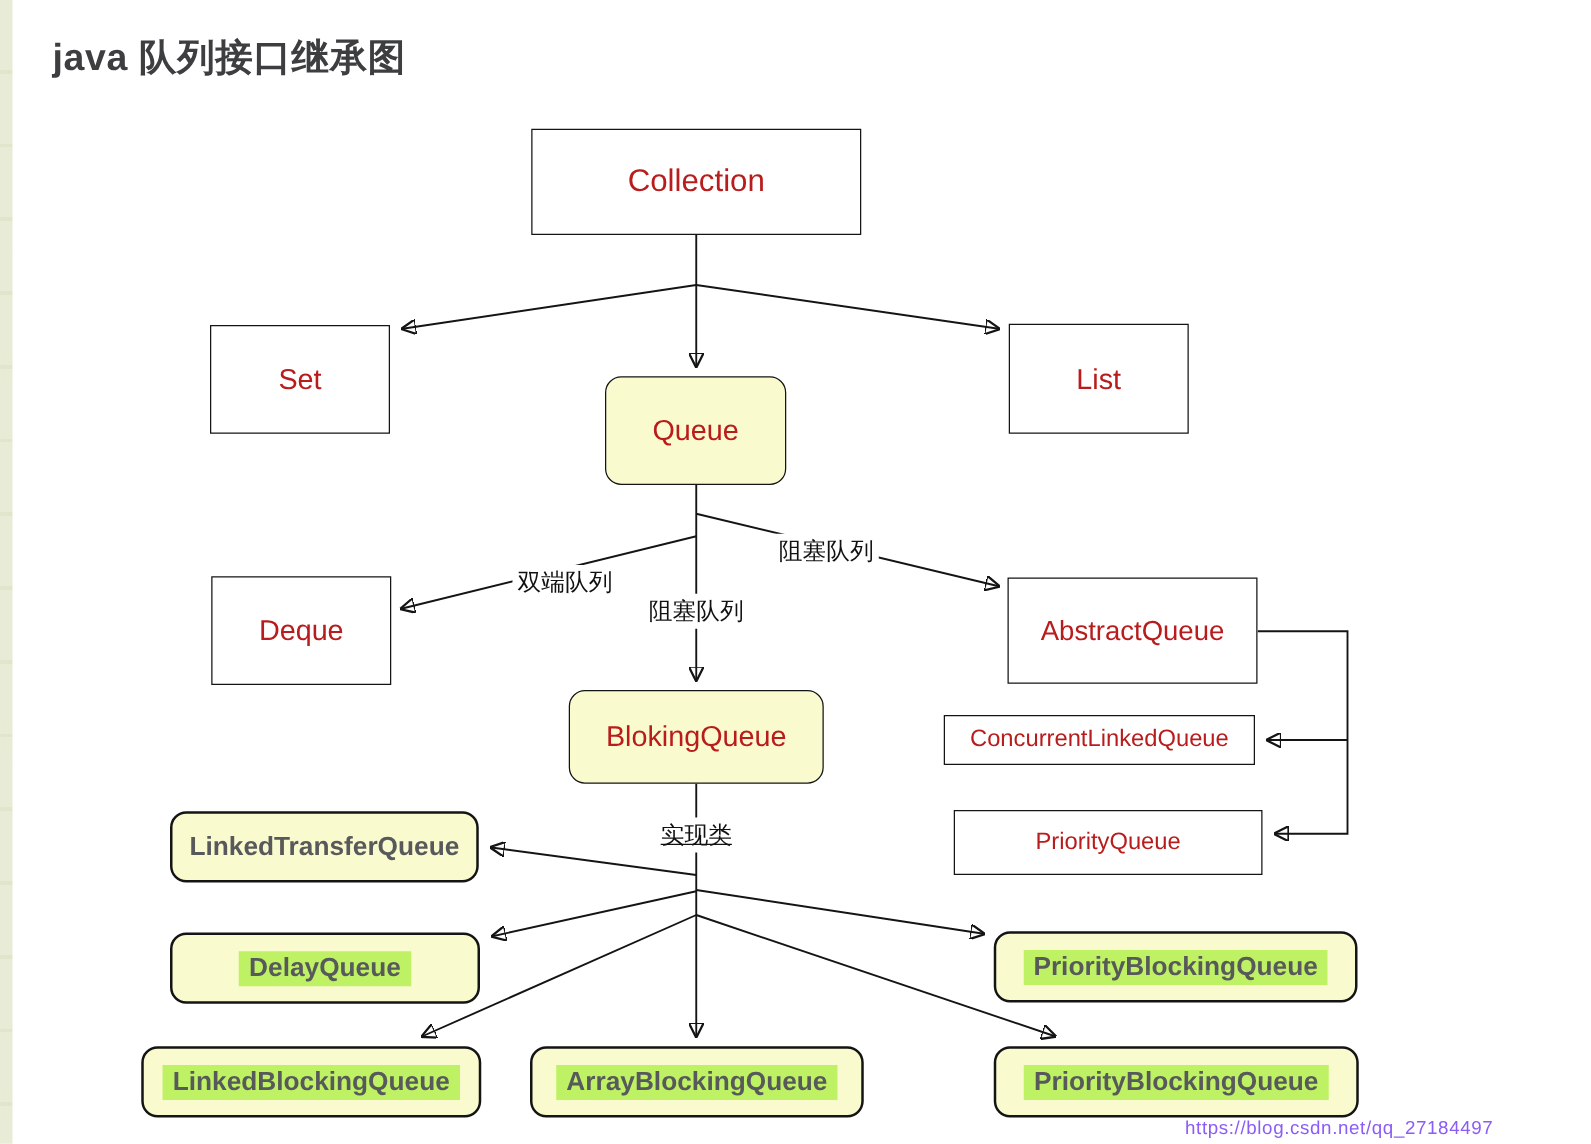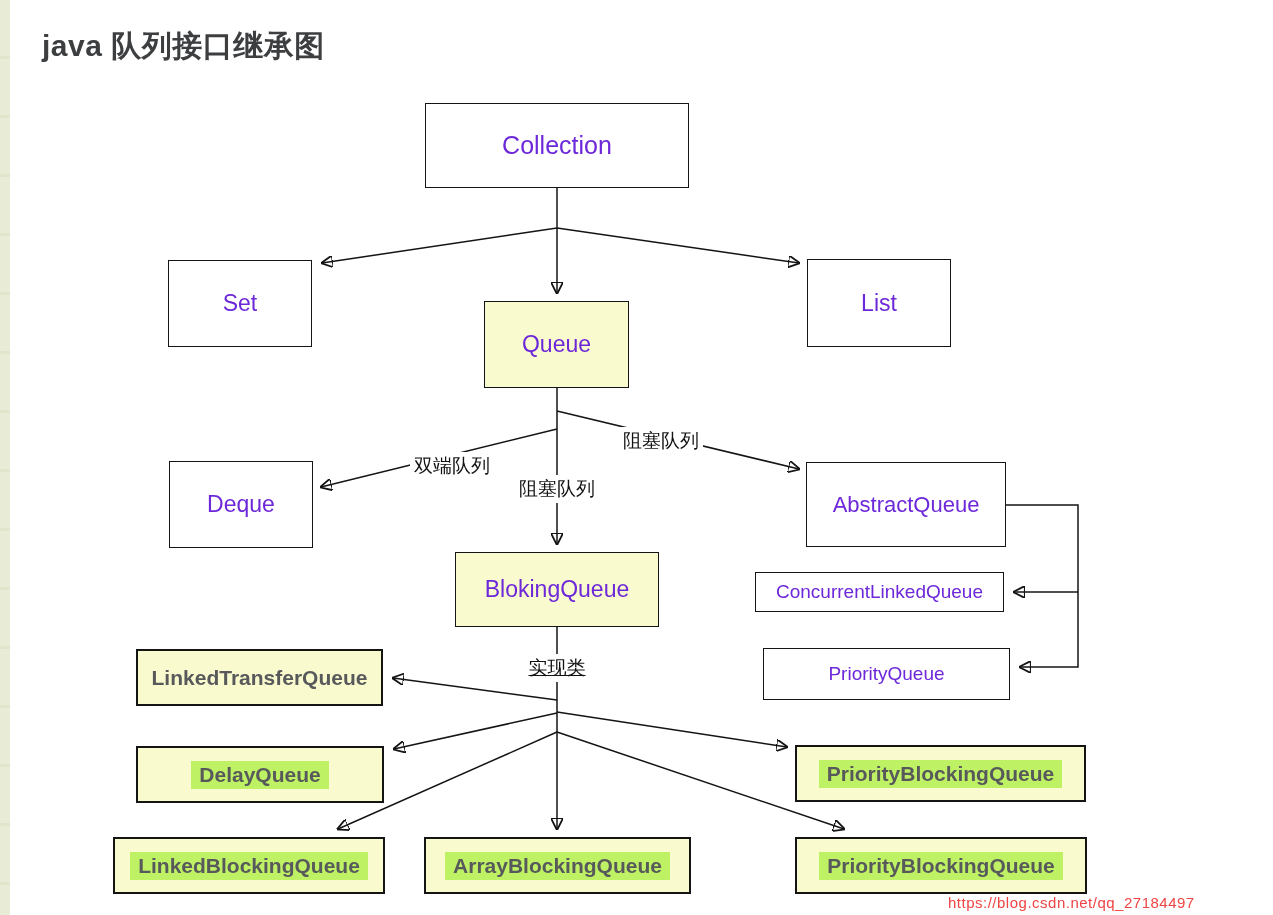--- a/index.html
+++ b/index.html
@@ -15,34 +15,34 @@
   }
   .page-title{
     position:absolute;left:42px;top:26px;margin:0;
     font-size:30px;font-weight:bold;color:#3c3e40;letter-spacing:0.5px;
   }
   svg.edges{position:absolute;left:0;top:0;}
   svg.edges line, svg.edges path{stroke:#141414;stroke-width:1.5;fill:none;}
   .node{
     position:absolute;display:flex;align-items:center;justify-content:center;
     background:#ffffff;border:1.5px solid #141414;box-sizing:border-box;
-    color:#6d28d9;text-align:center;
+    color:#b91c1c;text-align:center;
   }
-  .node.yellow{background:#fafacf;}
+  .node.yellow{background:#fafacf;border-radius:13px;}
   .node.impl{border-width:2px;font-weight:bold;color:#58595b;}
   .node.impl .hl{background:#bef264;padding:2px 8px;}
   .node.impl .nohl{padding:2px 4px;}
   .edge-label{
     position:absolute;transform:translate(-50%,-50%);
     background:#ffffff;padding:1px 4px;
     font-size:19px;color:#111111;white-space:nowrap;
   }
   .watermark{
     position:absolute;left:948px;top:894px;
-    font-size:15px;color:#ef4444;letter-spacing:0.5px;white-space:nowrap;
+    font-size:15px;color:#8b5cf6;letter-spacing:0.5px;white-space:nowrap;
   }
 </style>
 </head>
 <body>
 
 <div class="left-strip"></div>
 
 <h1 class="page-title">java 队列接口继承图</h1>
 
 <svg class="edges" width="1273" height="915" viewBox="0 0 1273 915">

